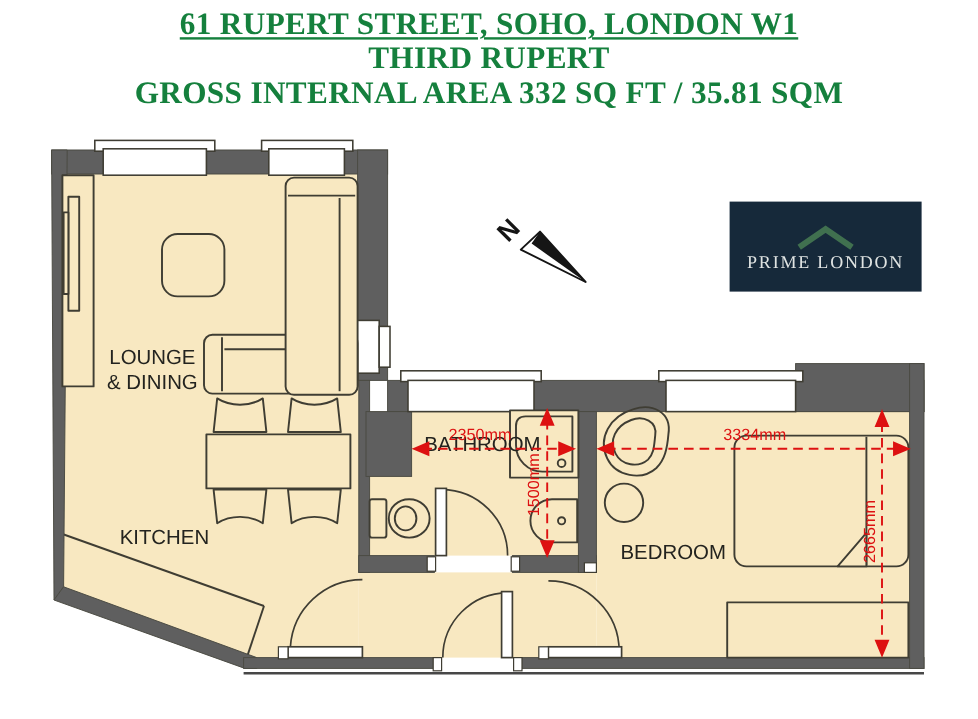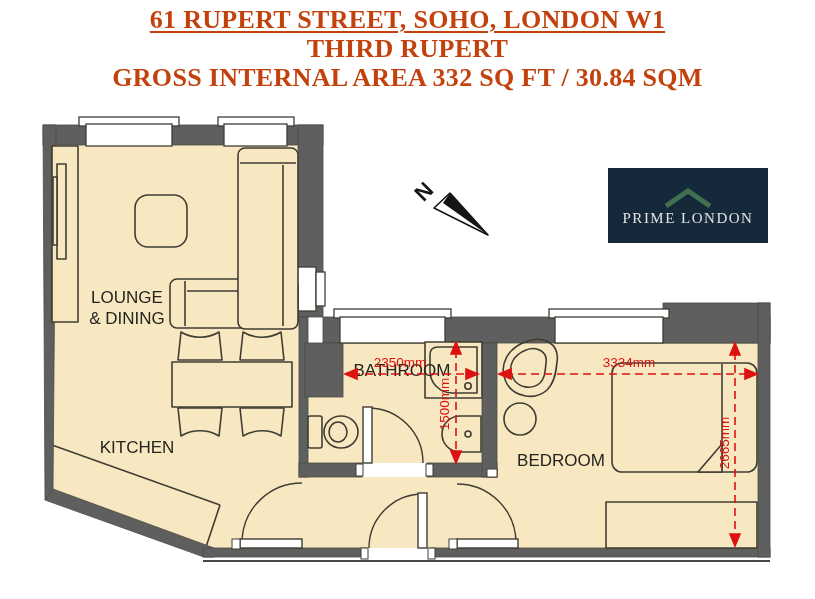--- a/index.html
+++ b/index.html
@@ -1,35 +1,35 @@
 <!DOCTYPE html>
 <html><head>
 <meta charset="utf-8">
 <style>
   html,body{margin:0;padding:0;background:#ffffff;}
   body{width:815px;height:599px;position:relative;overflow:hidden;
        font-family:"Liberation Sans",sans-serif;}
   .header{position:absolute;top:5px;left:0;width:815px;text-align:center;
           font-family:"Liberation Serif",serif;font-weight:bold;
-          color:#c2410c;font-size:26px;line-height:29px;letter-spacing:.3px;}
+          color:#15803d;font-size:26px;line-height:29px;letter-spacing:.3px;}
   .header .addr{text-decoration:underline;text-decoration-thickness:2px;text-underline-offset:3px;}
   svg{position:absolute;top:0;left:0;}
   svg text{font-family:"Liberation Sans",sans-serif;}
   .roomlabel{fill:#23231f;font-size:17px;}
   .dimtext{fill:#dd1111;font-size:13.5px;}
   .logotext{font-family:"Liberation Serif",serif;font-size:15px;
             letter-spacing:1.5px;fill:#dfe3e2;}
 </style>
 </head>
 <body>
 
 <div class="header">
   <div><span class="addr">61 RUPERT STREET, SOHO, LONDON W1</span></div>
   <div>THIRD RUPERT</div>
-  <div>GROSS INTERNAL AREA 332 SQ FT / 30.84 SQM</div>
+  <div>GROSS INTERNAL AREA 332 SQ FT / 35.81 SQM</div>
 </div>
 
 <svg width="815" height="599" viewBox="0 0 815 599">
 
   <g fill="#f8e8c1">
     <polygon points="55,145 299,145 299,548 210,548 52,489"></polygon>
     <rect x="299" y="477" width="198" height="71"></rect>
     <rect x="308" y="343" width="174" height="120"></rect>
     <rect x="497" y="343" width="261" height="205"></rect>
   </g>

